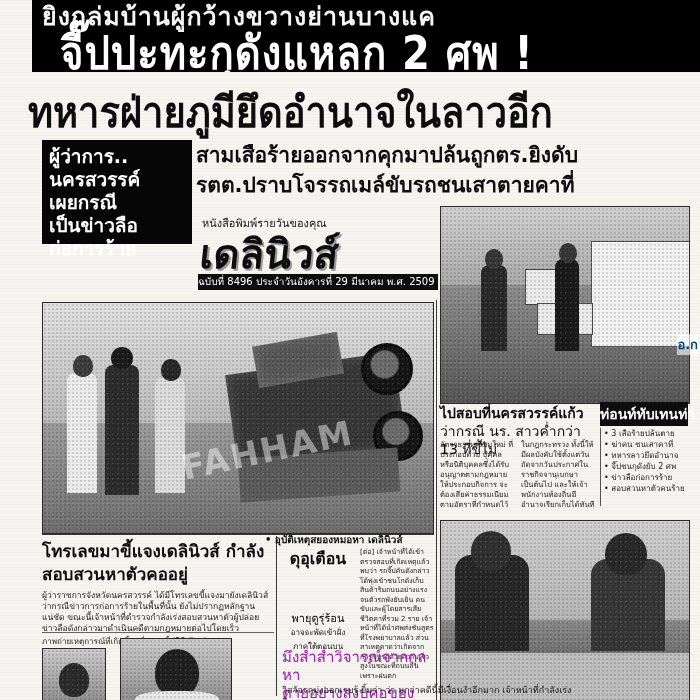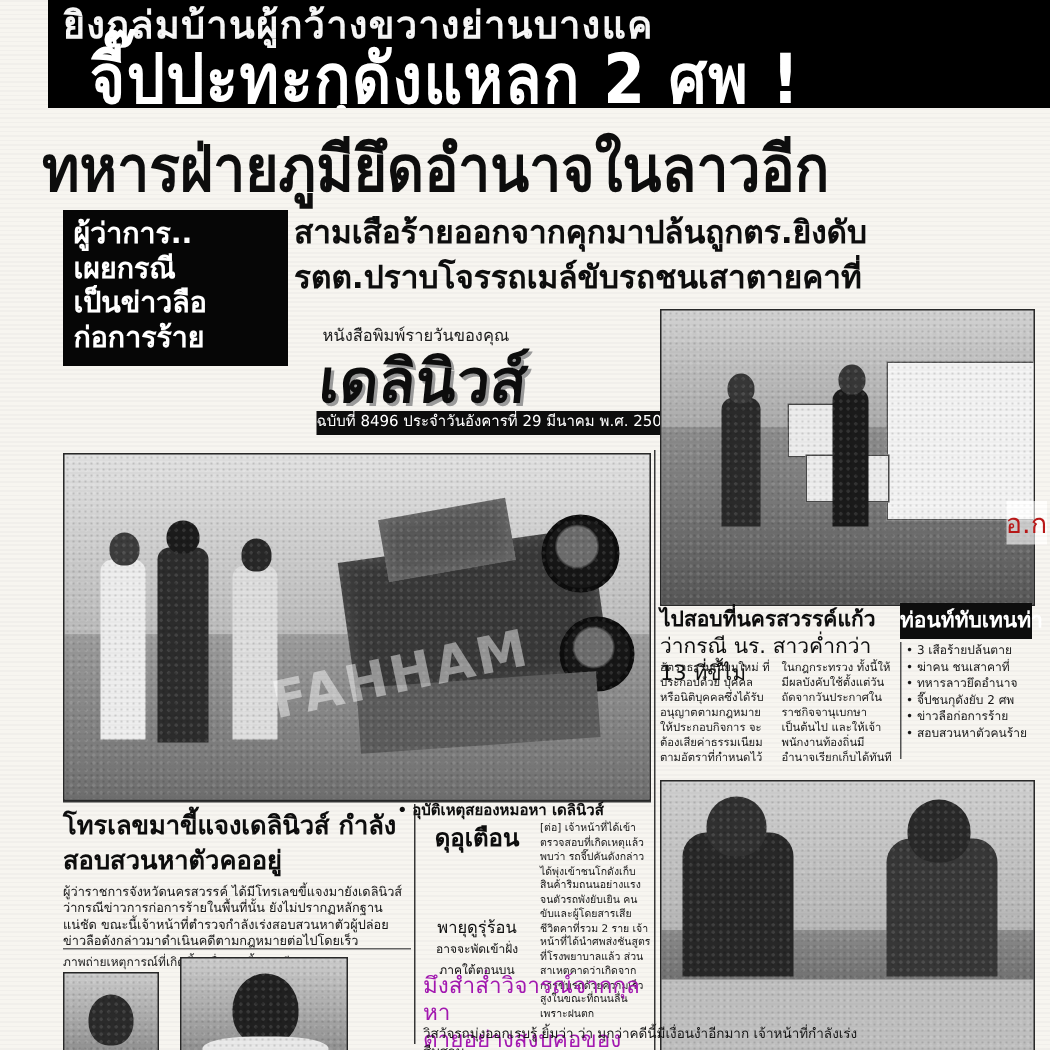--- a/index.html
+++ b/index.html
@@ -76,21 +76,21 @@
     background: #0b0b0b; color: #fff;
     padding: 5px 7px;
   }
   #leftbox div {
     font-size: 19px; font-weight: bold; line-height: 23px;
     white-space: nowrap;
   }
 
   
   #masthead {
-    left: 196px; top: 212px; width: 246px; height: 88px; margin-left: 13px;
+    left: 196px; top: 212px; width: 246px; height: 88px;
   }
   #masthead .tiny {
     position: absolute; left: 6px; top: 2px;
     font-size: 11px; color: #222; white-space: nowrap;
   }
   #masthead .logo {
     position: absolute; left: 4px; top: 10px;
     font-size: 40px; font-weight: bold; color: #111;
     white-space: nowrap;
     transform: skewX(-6deg);
@@ -192,21 +192,21 @@
   #rightcol-list div { white-space: nowrap; overflow: hidden; }
 
   #smallnote {
     left: 440px; top: 440px; width: 156px; height: 76px;
     font-size: 7.5px; color: #1b1b1b; line-height: 10px;
     column-count: 2; column-gap: 6px;
   }
 
   .aor {
     position: absolute; right: 2px; top: 334px;
-    font-size: 18px; font-weight: normal; color: #b91c1c;
+    font-size: 13px; font-weight: bold; color: #0c4a6e;
     background: rgba(255,255,255,.6);
   }
 
   
   #bottomhead {
     left: 42px; top: 540px; width: 232px; height: 48px;
     font-size: 17px; font-weight: bold; color: #111; line-height: 23px;
   }
   #bottomtext {
     left: 42px; top: 590px; width: 232px; height: 42px;
@@ -264,20 +264,21 @@
 
   <div class="blk" id="banner">
     <div class="line1">ยิงถล่มบ้านผู้กว้างขวางย่านบางแค</div>
     <div class="line2">จี๊ปปะทะกุดังแหลก 2 ศพ !</div>
   </div>
 
   <div class="blk" id="headline2">ทหารฝ่ายภูมียึดอำนาจในลาวอีก</div>
 
   <div class="blk" id="leftbox">
     <div>ผู้ว่าการ..</div>
+    <div>นครสวรรค์</div>
     <div>เผยกรณี</div>
     <div>เป็นข่าวลือ</div>
     <div>ก่อการร้าย</div>
   </div>
 
   <div class="blk" id="subhead">
     <div>สามเสือร้ายออกจากคุกมาปล้นถูกตร.ยิงดับ</div>
     <div>รตต.ปราบโจรรถเมล์ขับรถชนเสาตายคาที่</div>
   </div>
 

